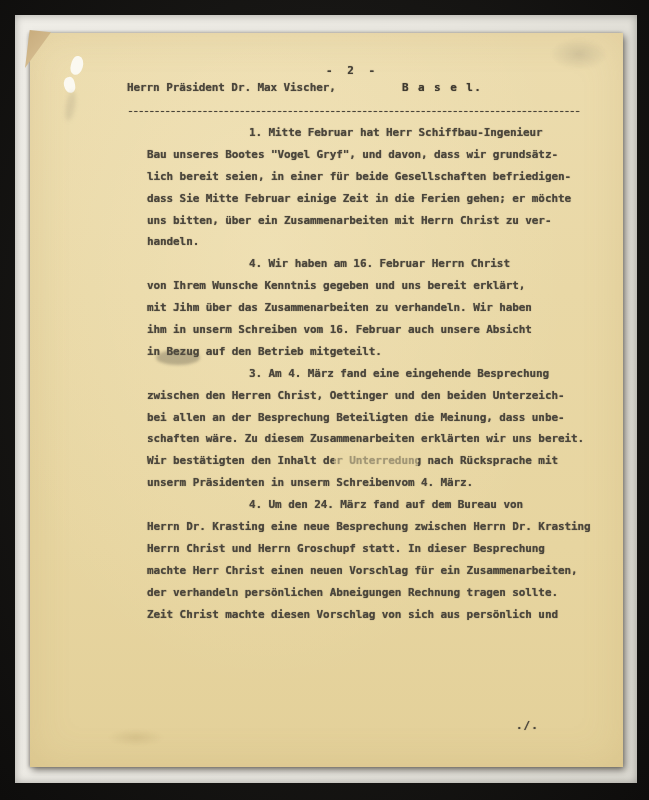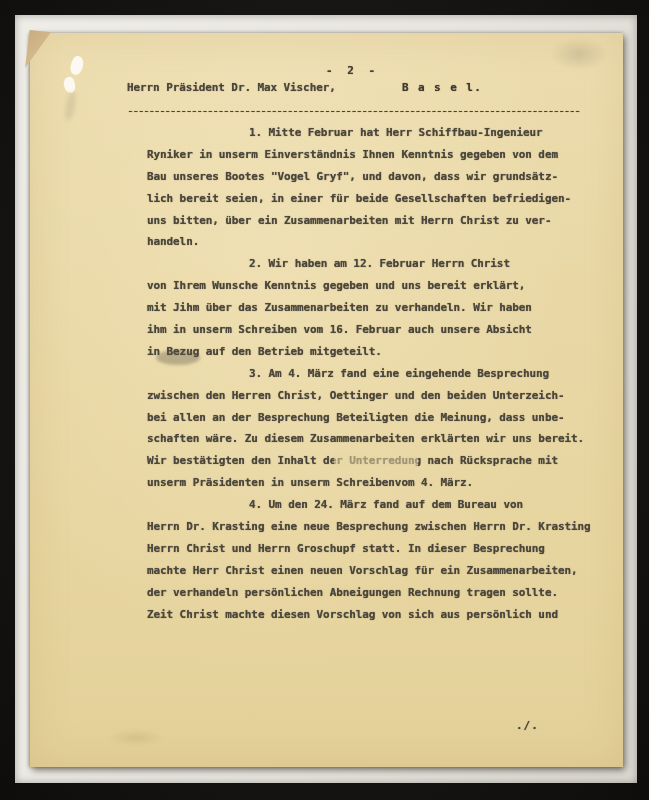--- a/index.html
+++ b/index.html
@@ -94,26 +94,26 @@
 
     <div class="address-row">
       <span class="ink">Herrn Präsident Dr. Max Vischer,</span>
       <span class="city ink">B a s e l.</span>
     </div>
 
     <div class="divider">-------------------------------------------------------------------------------------</div>
 
     <div class="letter-body ink">
         <div class="line indent">1. Mitte Februar hat Herr Schiffbau-Ingenieur</div>
-        <div class="line">Ryniker in unserm Einverständnis Ihnen Kenntnis gegeben von dem</div>
         <div class="line">Bau unseres Bootes "Vogel Gryf", und davon, dass wir grundsätz-</div>
         <div class="line">lich bereit seien, in einer für beide Gesellschaften befriedigen-</div>
+        <div class="line">dass Sie Mitte Februar einige Zeit in die Ferien gehen; er möchte</div>
         <div class="line">uns bitten, über ein Zusammenarbeiten mit Herrn Christ zu ver-</div>
         <div class="line">handeln.</div>
-        <div class="line indent">2. Wir haben am 12. Februar Herrn Christ</div>
+        <div class="line indent">4. Wir haben am 16. Februar Herrn Christ</div>
         <div class="line">von Ihrem Wunsche Kenntnis gegeben und uns bereit erklärt,</div>
         <div class="line">mit Jihm über das Zusammenarbeiten zu verhandeln. Wir haben</div>
         <div class="line">ihm in unserm Schreiben vom 16. Februar auch unsere Absicht</div>
         <div class="line">in Bezug auf den Betrieb mitgeteilt.</div>
         <div class="line indent">3. Am 4. März fand eine eingehende Besprechung</div>
         <div class="line">zwischen den Herren Christ, Oettinger und den beiden Unterzeich-</div>
         <div class="line">bei allen an der Besprechung Beteiligten die Meinung, dass unbe-</div>
         <div class="line">schaften wäre. Zu diesem Zusammenarbeiten erklärten wir uns bereit.</div>
         <div class="line">Wir bestätigten den Inhalt der Unterredung nach Rücksprache mit</div>
         <div class="line">unserm Präsidenten in unserm Schreibenvom 4. März.</div>

